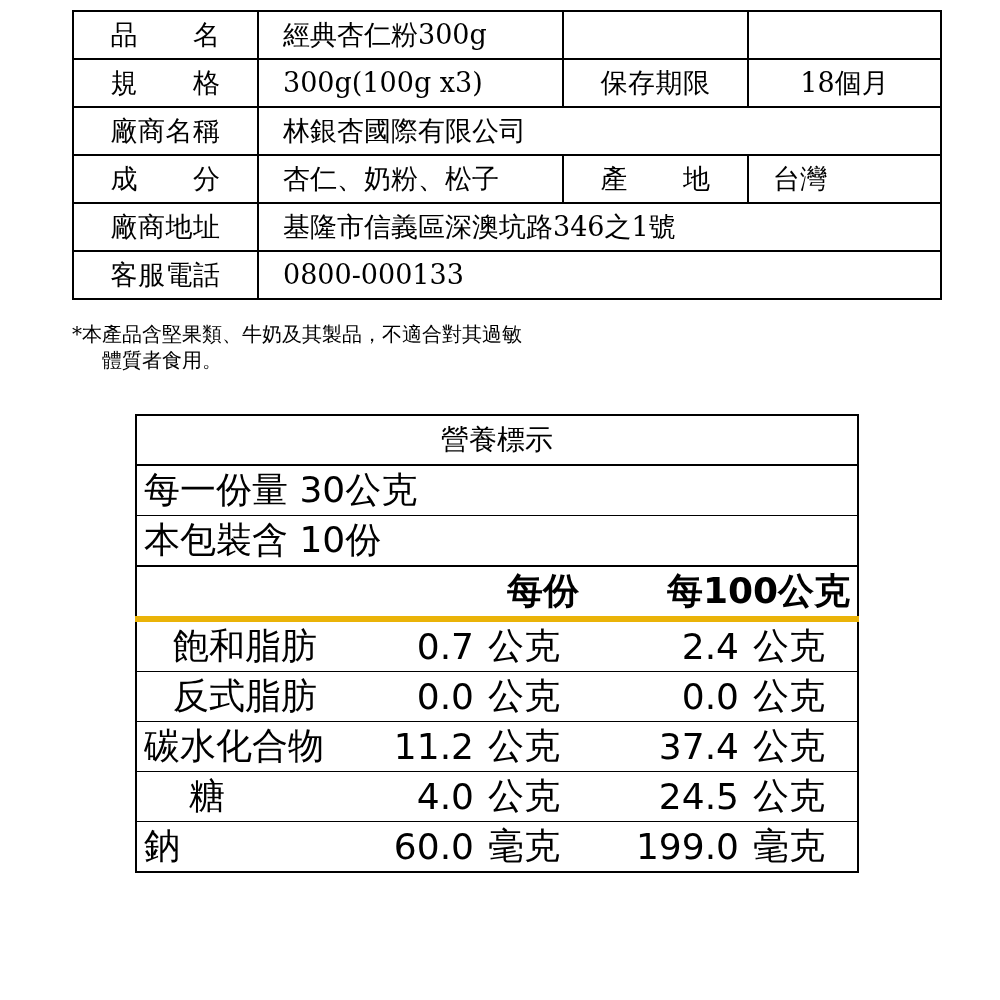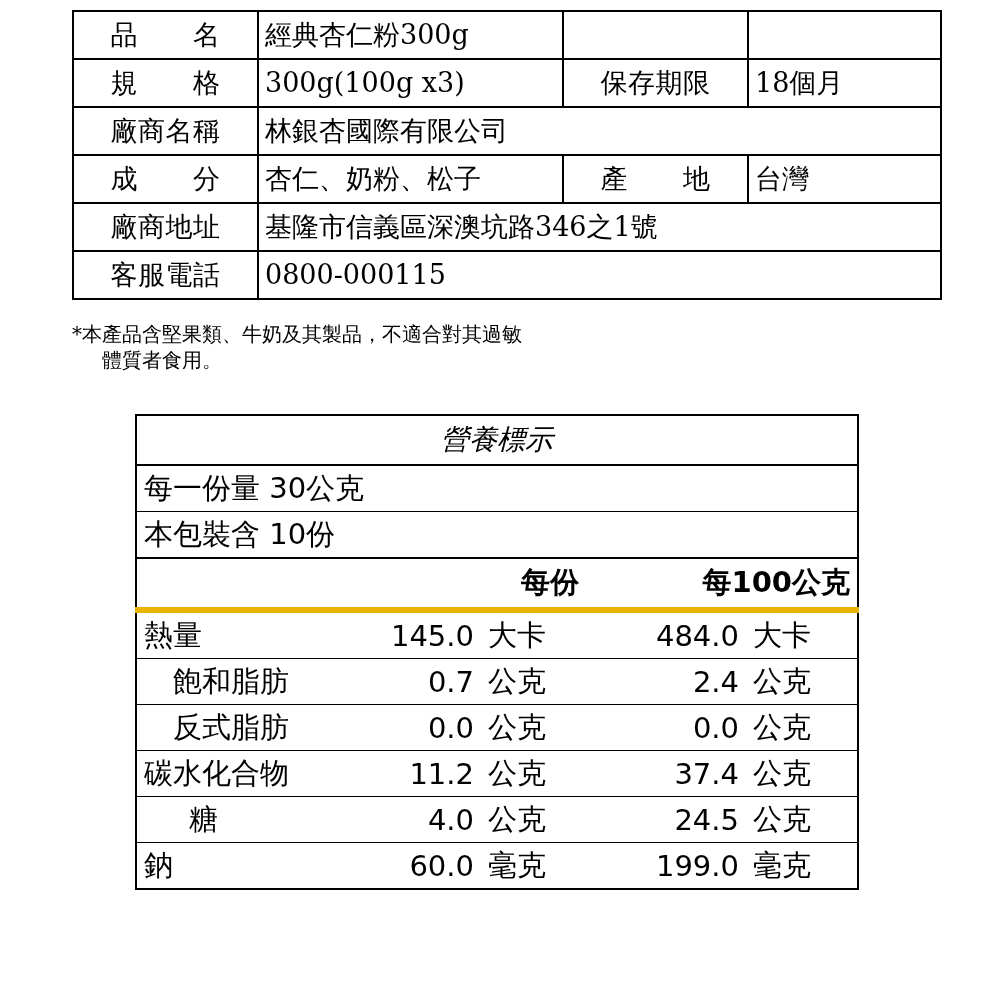--- a/index.html
+++ b/index.html
@@ -26,21 +26,21 @@
     position: absolute;
     left: 72px;
     top: 10px;
     width: 868px;
     border-collapse: collapse;
     table-layout: fixed;
   }
   .product-table td {
     border: 2px solid #000;
     height: 46px;
-    padding: 0 6px;
+    padding: 0 24px;
     font-size: 27px;
     line-height: 1.15;
     vertical-align: middle;
     font-family: "DejaVu Serif", "Liberation Serif", serif;
     white-space: nowrap;
     overflow: hidden;
   }
   .lbl {
     text-align: center;
     letter-spacing: 0.02em;
@@ -73,34 +73,33 @@
     width: 722px;
     border-collapse: collapse;
     table-layout: fixed;
     font-family: "DejaVu Sans", "Liberation Sans", sans-serif;
   }
   .nutrition-table td {
     border-left: 2px solid #000;
     border-right: 2px solid #000;
     border-top: 1px solid #000;
     border-bottom: 1px solid #000;
-    font-size: 29px;
+    font-size: 36px;
     height: 45px;
     padding: 0 7px;
     vertical-align: middle;
     white-space: nowrap;
     overflow: hidden;
   }
   .nt-title td {
     border-top: 2px solid #000;
     border-bottom: 2px solid #000;
     text-align: center;
     font-size: 28px;
     height: 48px;
-    font-style: italic;
   }
   .nt-serving td {
     border-top: none;
     border-bottom: 1px solid #000;
     text-align: left;
   }
   .nt-serving.first td { border-top: none; }
   .nt-head td {
     border-top: 2px solid #000;
     border-bottom: 6px solid #eab308;
@@ -134,39 +133,39 @@
       <tr>
         <td class="lbl">品　　名</td>
         <td class="val">經典杏仁粉300g</td>
         <td class="blank"></td>
         <td class="blank"></td>
       </tr>
       <tr>
         <td class="lbl">規　　格</td>
         <td class="val">300g(100g x3)</td>
         <td class="lbl">保存期限</td>
-        <td class="val" style="">18個月</td>
+        <td class="val" style="text-align:center">18個月</td>
       </tr>
       <tr>
         <td class="lbl">廠商名稱</td>
         <td class="val" colspan="3">林銀杏國際有限公司</td>
       </tr>
       <tr>
         <td class="lbl">成　　分</td>
         <td class="val">杏仁、奶粉、松子</td>
         <td class="lbl">產　　地</td>
         <td class="val">台灣</td>
       </tr>
       <tr>
         <td class="lbl">廠商地址</td>
         <td class="val" colspan="3">基隆市信義區深澳坑路346之1號</td>
       </tr>
       <tr>
         <td class="lbl">客服電話</td>
-        <td class="val" colspan="3">0800-000115</td>
+        <td class="val" colspan="3">0800-000133</td>
       </tr>
     </tbody>
   </table>
 
   <div class="note">
     <span class="line1">*本產品含堅果類、牛奶及其製品，不適合對其過敏</span>
     <span class="line2">體質者食用。</span>
   </div>
 
   <table class="nutrition-table">
@@ -187,27 +186,20 @@
       <tr class="nt-serving">
         <td colspan="5">本包裝含 10份</td>
       </tr>
       <tr class="nt-head">
         <td class="nb-r"></td>
         <td colspan="2" class="nb-l nb-r" style="text-align:right">每份</td>
         <td colspan="2" class="nb-l" style="text-align:right">每100公克</td>
       </tr>
 
       <tr class="nt-row">
-        <td class="name nb-r">熱量</td>
-        <td class="num nb-l nb-r">145.0</td>
-        <td class="unit nb-l nb-r">大卡</td>
-        <td class="num nb-l nb-r">484.0</td>
-        <td class="unit nb-l">大卡</td>
-      </tr>
-      <tr class="nt-row">
         <td class="name nb-r indent1">飽和脂肪</td>
         <td class="num nb-l nb-r">0.7</td>
         <td class="unit nb-l nb-r">公克</td>
         <td class="num nb-l nb-r">2.4</td>
         <td class="unit nb-l">公克</td>
       </tr>
       <tr class="nt-row">
         <td class="name nb-r indent1">反式脂肪</td>
         <td class="num nb-l nb-r">0.0</td>
         <td class="unit nb-l nb-r">公克</td>

